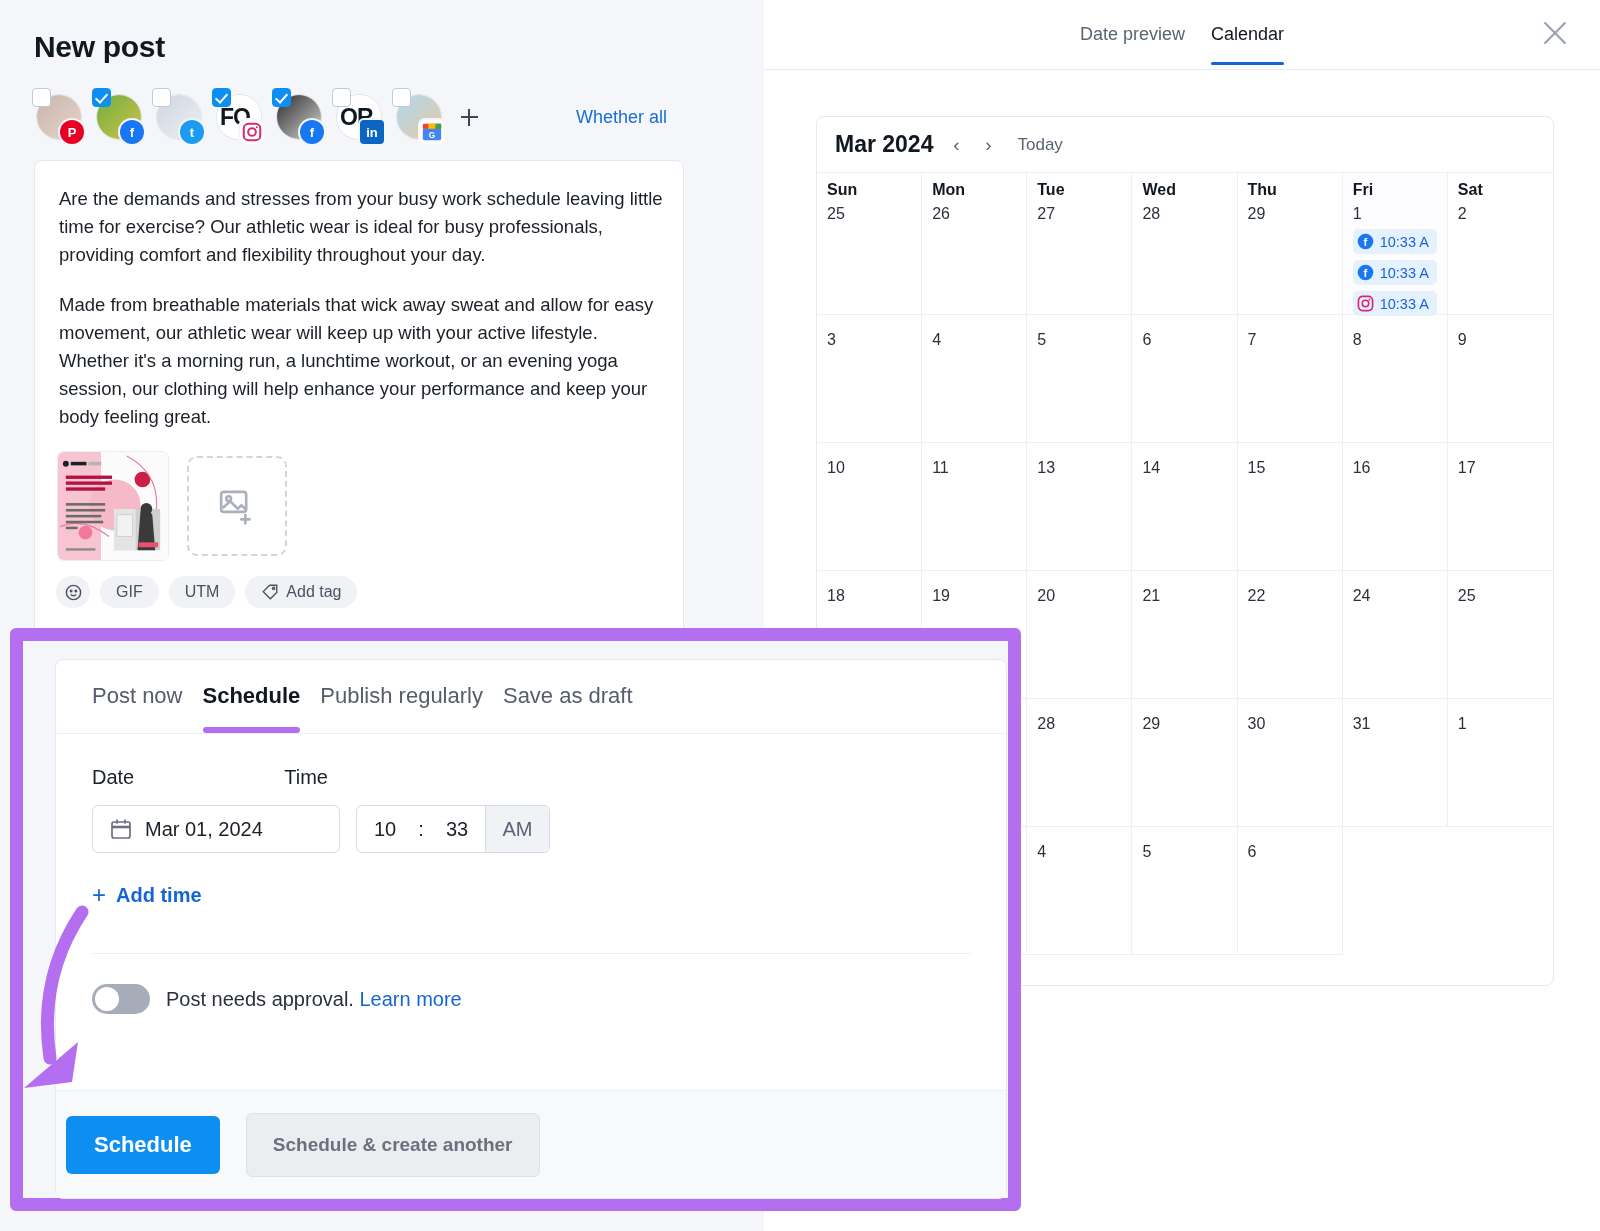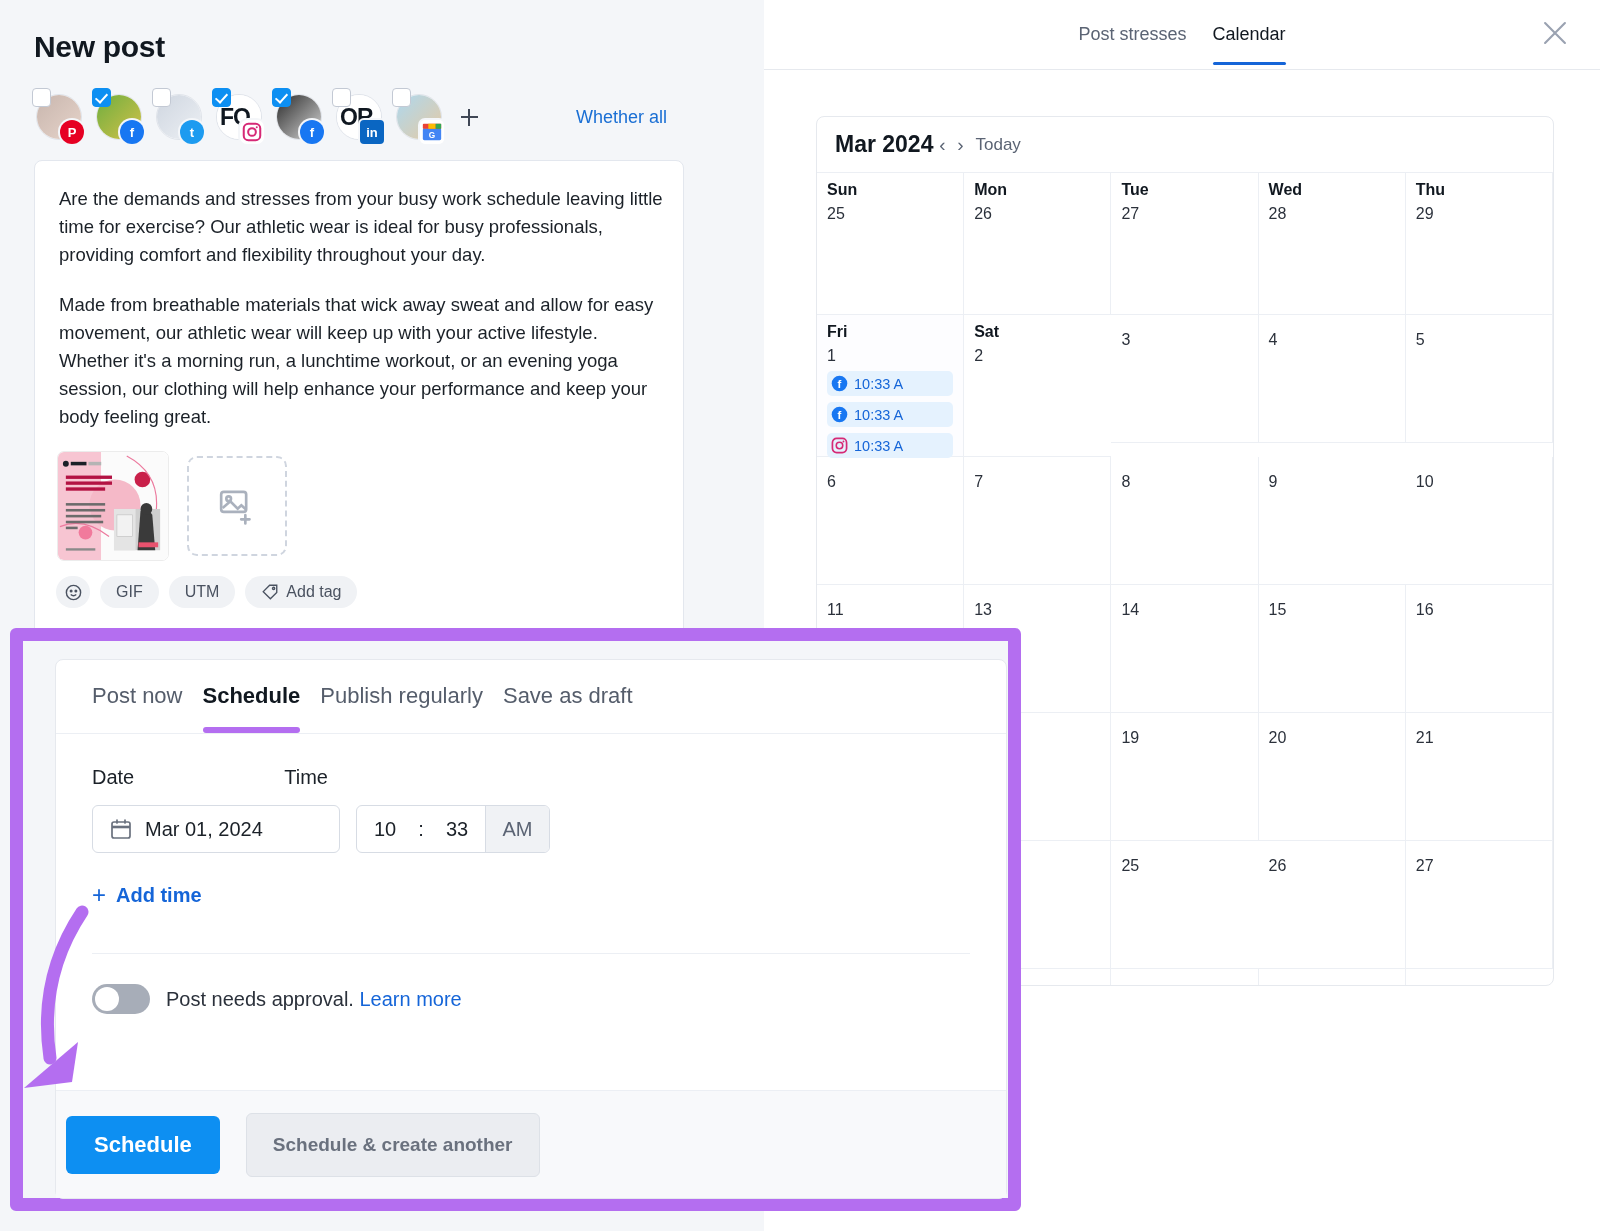--- a/index.html
+++ b/index.html
@@ -144,27 +144,27 @@
   }
 
   .cal-card {
     position: absolute; left: 52px; top: 116px;
     width: 738px; height: 870px;
     border: 1px solid #e6e9ee; border-radius: 8px; background: #fff;
     overflow: hidden;
   }
   .cal-head {
     height: 56px; display: flex; align-items: center; padding-left: 18px;
-    border-bottom: 1px solid #eceff4; gap: 0;
+    border-bottom: 1px solid #eceff4; gap: 14px;
   }
   .cal-month { font-size: 23px; font-weight: bold; color: #111820; }
   .cal-nav { font-size: 19px; color: #5b6474; width: 18px; text-align: center; }
   .cal-today { font-size: 17px; color: #5b6474; margin-left: 6px; }
 
-  .cal-grid { display: grid; grid-template-columns: repeat(5, 1fr); }
+  .cal-grid { display: grid; grid-template-columns: repeat(7, 1fr); }
   .cal-cell {
     border-right: 1px solid #eceff4; border-bottom: 1px solid #eceff4;
     height: 128px; padding: 8px 10px; position: relative;
   }
   .cal-cell.r0 { height: 142px; }
   .cal-cell:nth-child(7n) { border-right: none; }
   .dow { font-size: 16px; font-weight: bold; color: #111820; }
   .dnum { font-size: 16px; color: #2b313b; margin-top: 8px; }
   .cal-cell.r0 .dnum { margin-top: 6px; }
   .cal-cell.hl { background: #fdfdff; }
@@ -448,21 +448,21 @@
             <path d="M3 11.5 L11.5 3 H21 V12.5 L12.5 21 Z"></path>
             <circle cx="16.8" cy="7.2" r="1.5"></circle>
           </svg>
           <span>Add tag</span>
         </div>
       </div>
   </div>
 
   <div class="right-panel">
     <div class="rp-tabs" id="rpTabs">
-        <div class="rp-tab">Post stresses</div>
+        <div class="rp-tab">Date preview</div>
         <div class="rp-tab active">Calendar</div>
       </div>
 
     <div class="close-x">
       <svg width="34" height="34" viewBox="0 0 24 24" stroke="#9aa2b1" stroke-width="1.5" fill="none">
         <path d="M5 5 L19 19 M19 5 L5 19" stroke-linecap="round"></path>
       </svg>
     </div>
 
     <div class="cal-card">

